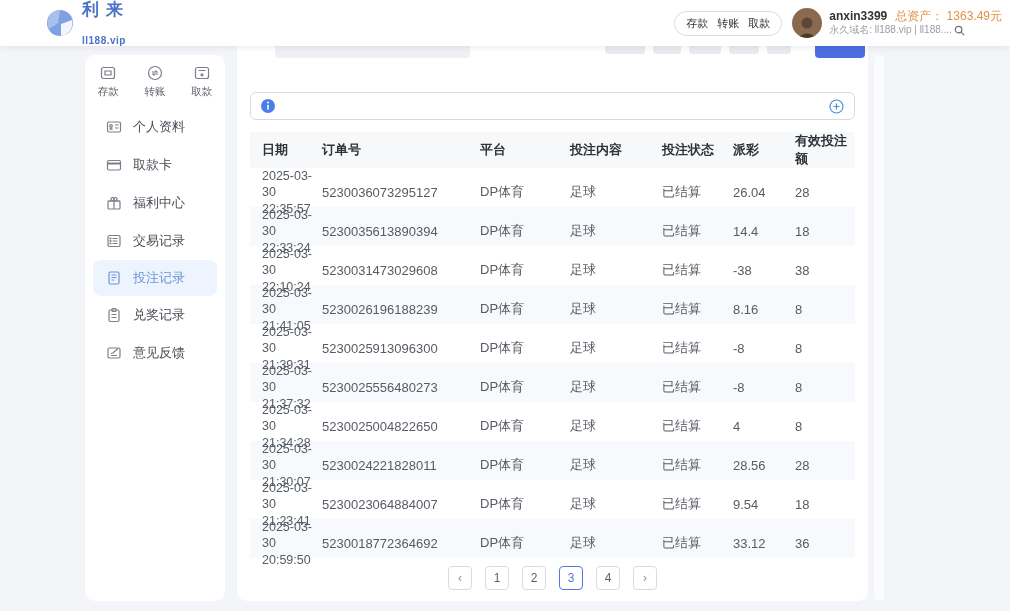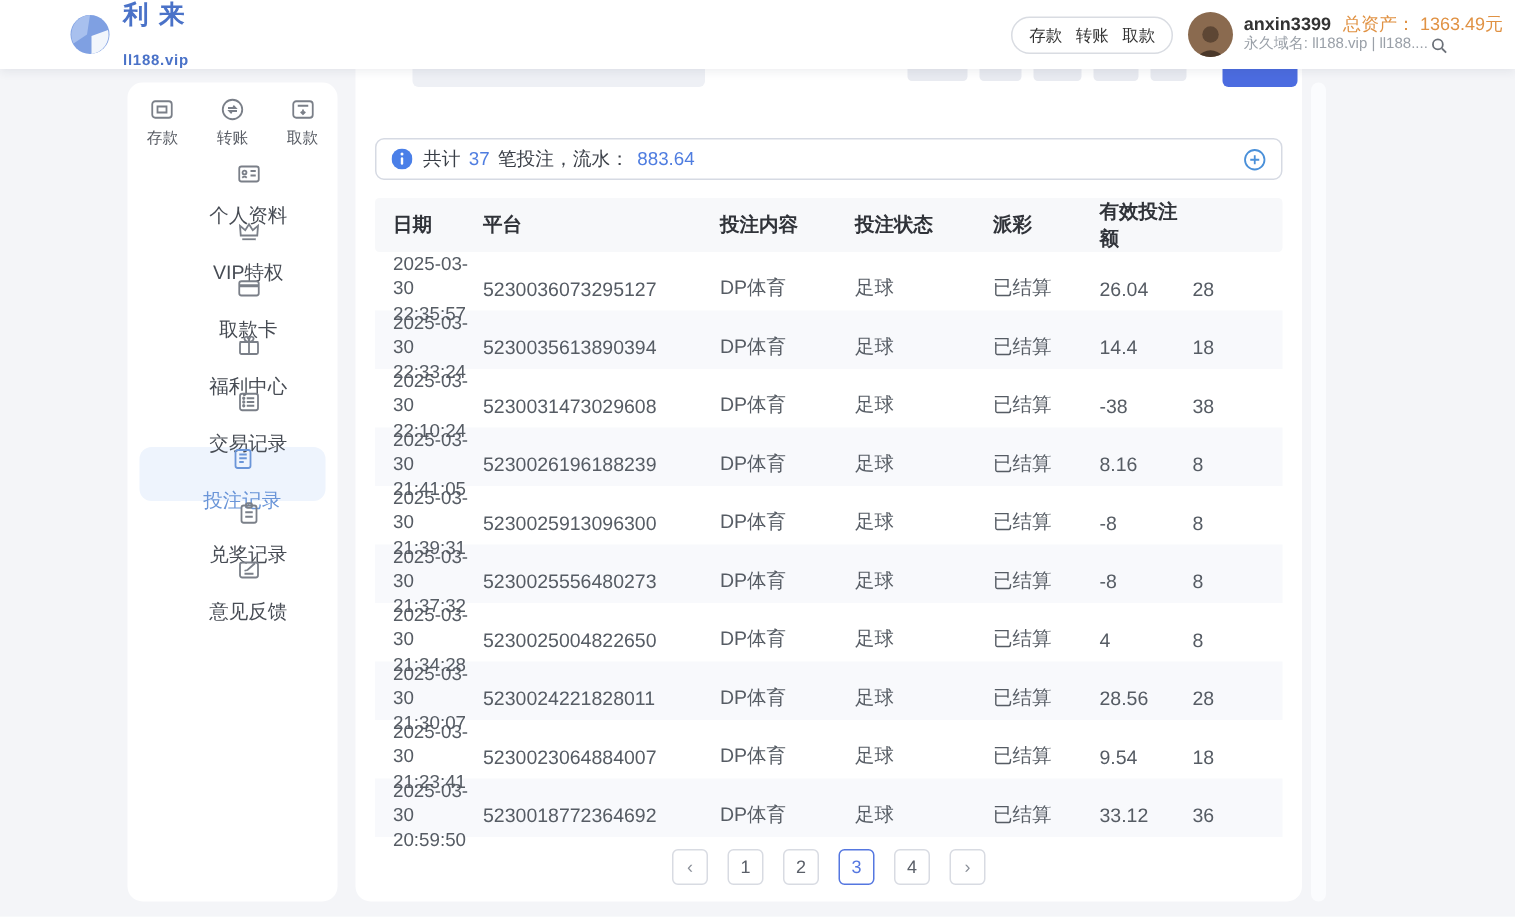--- a/index.html
+++ b/index.html
@@ -29,21 +29,21 @@
   .user-assets { color:#e09244; }
   .user-line2 { font-size:10px; color:#9aa0a8; display:flex; align-items:center; gap:2px; }
 
   
   .sidebar { position:absolute; left:85px; top:55px; width:140px; height:546px; background:#fff;
              border-radius:10px; z-index:5; }
   .quick-row { display:flex; padding-top:9px; }
   .quick-item { flex:1; display:flex; flex-direction:column; align-items:center; gap:3px; cursor:pointer; }
   .quick-item .ql { font-size:10.5px; color:#5a5e66; }
   .side-list { margin-top:9px; }
-  .side-item { height:38px; display:flex; align-items:center; padding-left:21px; gap:11px; cursor:pointer;flex-direction:column; }
+  .side-item { height:38px; display:flex; align-items:center; padding-left:21px; gap:11px; cursor:pointer; }
   .side-item .sl { font-size:13px; color:#474c54; }
   .side-item.active { background:#eef4fd; border-radius:8px; margin:0 8px; padding-left:13px; height:36px; }
   .side-item.active .sl { color:#6a95d8; }
 
   
   .main-card { position:absolute; left:237px; top:20px; width:631px; height:581px; background:#fff;
                border-radius:10px; z-index:1; overflow:hidden; }
   
   .filter-input { position:absolute; left:38px; top:14px; width:195px; height:24px; background:#eef0f5; border-radius:4px; }
   .filter-chip { position:absolute; top:18px; height:16px; background:#e9ebf1; border-radius:3px; }
@@ -164,29 +164,20 @@
             <rect x="1.5" y="3" width="13" height="10" rx="1.5"></rect>
               <circle cx="5" cy="7" r="1.3"></circle>
               <path d="M3.5 10.5 q1.5 -1.5 3 0 M9 6 h3.5 M9 9 h3.5"></path>
           </svg>
         </span>
         <span class="sl">个人资料</span>
       </div>
       <div class="side-item">
         <span>
           <svg width="16" height="16" viewBox="0 0 16 16" fill="none" stroke="#7a7f88" stroke-width="1.2">
-            <path d="M2.5 11 L2 4.5 L5.5 7.5 L8 3.5 L10.5 7.5 L14 4.5 L13.5 11 Z"></path>
-              <path d="M3.5 13.5 h9"></path>
-          </svg>
-        </span>
-        <span class="sl">VIP特权</span>
-      </div>
-      <div class="side-item">
-        <span>
-          <svg width="16" height="16" viewBox="0 0 16 16" fill="none" stroke="#7a7f88" stroke-width="1.2">
             <rect x="1.5" y="3.5" width="13" height="9.5" rx="1.5"></rect>
               <path d="M1.5 6.5 h13" stroke-width="2"></path>
           </svg>
         </span>
         <span class="sl">取款卡</span>
       </div>
       <div class="side-item">
         <span>
           <svg width="16" height="16" viewBox="0 0 16 16" fill="none" stroke="#7a7f88" stroke-width="1.2">
             <rect x="2" y="6" width="12" height="8" rx="1"></rect>
@@ -249,37 +240,32 @@
     <button class="filter-btn"></button>
 
     <div class="summary">
       <span>
         <svg width="14" height="14" viewBox="0 0 14 14">
           <circle cx="7" cy="7" r="7" fill="#4a7fe8"></circle>
           <rect x="6.2" y="5.8" width="1.6" height="5" rx="0.8" fill="#fff"></rect>
           <circle cx="7" cy="3.6" r="1" fill="#fff"></circle>
         </svg>
       </span>
-      <span class="summary-text">
-        <span>共计</span>
-        <b>37</b>
-        <span>笔投注，流水：</span>
-        <b>883.64</b>
-      </span>
       <span class="summary-plus">
         <svg width="15" height="15" viewBox="0 0 15 15" fill="none" stroke="#4a90d9" stroke-width="1.2">
           <circle cx="7.5" cy="7.5" r="6.5"></circle>
             <path d="M7.5 4.5 v6 M4.5 7.5 h6"></path>
         </svg>
       </span>
     </div>
 
     <div class="table">
       <div class="trow thead">
         <span class="tc">日期</span>
+        <span class="tc">订单号</span>
         <span class="tc">平台</span>
         <span class="tc">投注内容</span>
         <span class="tc">投注状态</span>
         <span class="tc">派彩</span>
         <span class="tc">有效投注额</span>
       </div>
       <div class="tbody">
       <div class="trow">
         <span class="tc date"><span>2025-03-30</span><br><span>22:35:57</span></span>
         <span class="tc">5230036073295127</span>

